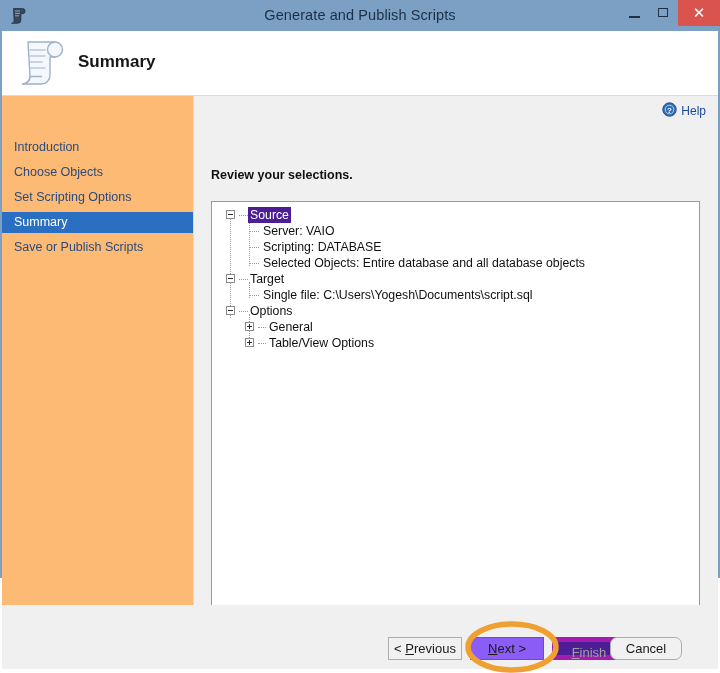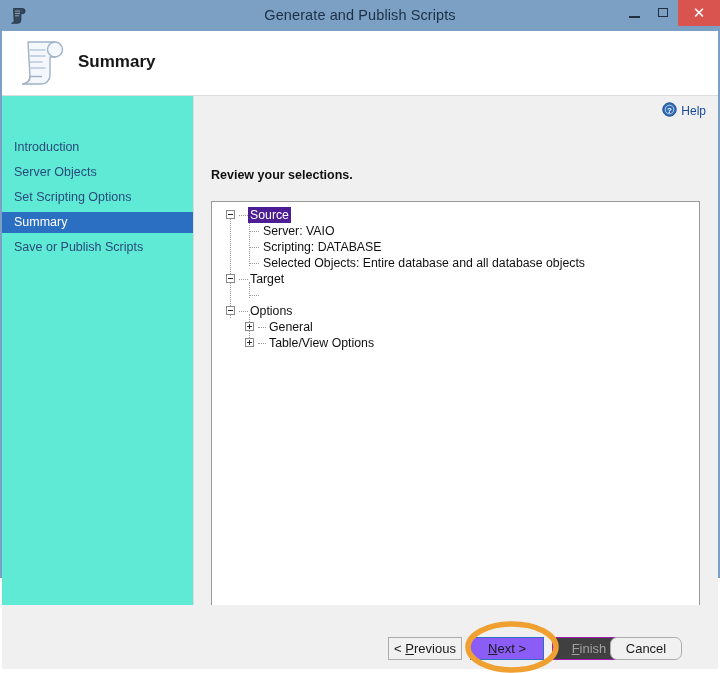--- a/index.html
+++ b/index.html
@@ -109,21 +109,21 @@
     font-size: 17px;
     font-weight: bold;
     color: #161616;
   }
 
   
   #sidebar {
     position: absolute;
     left: 0; top: 65px;
     width: 191px; height: 573px;
-    background: #5eead4;
+    background: #fdba74;
     border-right: 1px solid #dcdcdc;
   }
   .side-item {
     position: absolute;
     left: 0;
     width: 191px; height: 21px;
     line-height: 21px;
     font-size: 12.5px;
     color: #2a4b7c;
     padding-left: 12px;
@@ -242,22 +242,22 @@
     padding: 0;
     text-align: center;
     line-height: 21px;
   }
   .dbtn.focused {
     border: 1px solid #2a6fc2;
     background: #8b5cf6;
   }
   .dbtn.disabled {
     color: #a0a0a0;
-    background: #404040;
-    border: 1px solid #a21caf;
+    background: #4c1d95;
+    border: 5px solid #a21caf;
   }
   .acc { text-decoration: underline; }
 
   #btn-previous { left: 386px; width: 74px; }
   #btn-next     { left: 468px; width: 74px; }
   #btn-finish   { left: 550px; width: 74px; }
   #btn-cancel   { left: 608px; width: 72px; border-radius: 7px; }
 
   
   #annot-ellipse {
@@ -308,21 +308,21 @@
           <line x1="16" y1="20" x2="31" y2="20"></line>
           <line x1="16" y1="26" x2="28" y2="26"></line>
           <line x1="16" y1="32" x2="31" y2="32"></line>
         </g>
       </svg>
       <div id="header-title">Summary</div>
     </div>
 
     <div id="sidebar">
       <div class="side-item" style="top:41px">Introduction</div>
-      <div class="side-item" style="top:66px">Server Objects</div>
+      <div class="side-item" style="top:66px">Choose Objects</div>
       <div class="side-item" style="top:91px">Set Scripting Options</div>
       <div class="side-item selected" style="top:116px">Summary</div>
       <div class="side-item" style="top:141px">Save or Publish Scripts</div>
     </div>
 
     <div id="content">
 
       <svg id="help-icon" viewBox="0 0 16 16">
         <circle cx="8" cy="8" r="7.2" fill="#2f6cb5" stroke="#1d4f8c" stroke-width="1"></circle>
         <circle cx="8" cy="8" r="4.6" fill="none" stroke="#ffffff" stroke-width="0.9" opacity="0.75"></circle>
@@ -368,20 +368,23 @@
         <div class="tnode" style="left:49px; top:53px;">
           <span class="tlabel">Selected Objects: Entire database and all database objects</span>
         </div>
 
         <div class="exp" style="left:14px; top:72px;">
           <span class="hbar"></span>
         </div>
         <div class="tnode" style="left:36px; top:69px;">
           <span class="tlabel">Target</span>
         </div>
+        <div class="tnode" style="left:49px; top:85px;">
+          <span class="tlabel">Single file: C:\Users\Yogesh\Documents\script.sql</span>
+        </div>
 
         <div class="exp" style="left:14px; top:104px;">
           <span class="hbar"></span>
         </div>
         <div class="tnode" style="left:36px; top:101px;">
           <span class="tlabel">Options</span>
         </div>
 
         <div class="exp" style="left:33px; top:120px;">
           <span class="hbar"></span>

